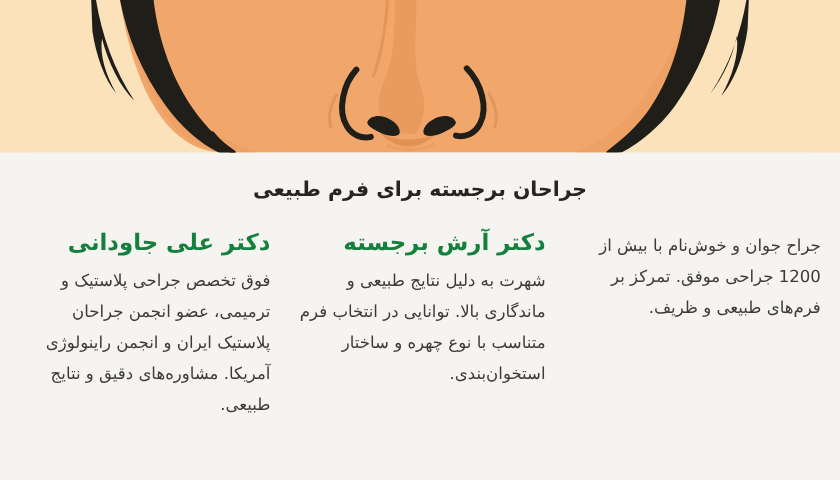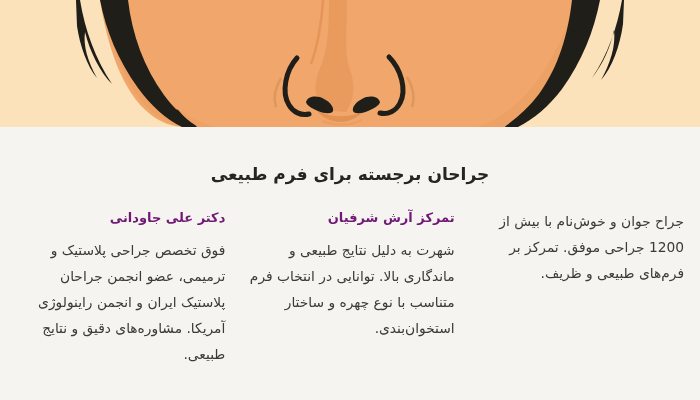--- a/index.html
+++ b/index.html
@@ -12,21 +12,21 @@
   .hero {
     width: 700px;
     height: 127px;
     display: block;
     background: #fbe2ba;
   }
   .content {
     width: 700px;
     height: 273px;
     background: #f5f4f0;
-    padding: 36px 16px 0 16px;
+    padding: 20px 16px 0 16px;
     border-radius: 30px;
   }
   .section-title {
     font-size: 17px;
     font-weight: 600;
     color: #262520;
     text-align: center;
     letter-spacing: 0;
     line-height: 1.35;
   }
@@ -39,23 +39,23 @@
   }
   .doctors {
     margin-top: 22px;
     display: grid;
     grid-template-columns: repeat(3, 1fr);
     column-gap: 20px;
     padding: 0 0;
   }
   .doctor-card { text-align: right; }
   .doctor-name {
-    font-size: 13px;
+    font-size: 19px;
     font-weight: 700;
-    color: #701a75;
+    color: #15803d;
     line-height: 20px;
     margin-bottom: 9px;
   }
   .doctor-bio {
     font-size: 13.8px;
     line-height: 26px;
     color: #3b3a35;
   }
 </style>
 </head>
@@ -129,21 +129,21 @@
 </svg>
 
 <main class="content">
   <h1 class="section-title">جراحان برجسته برای فرم طبیعی</h1>
 
   <div class="doctors">
     <article class="doctor-card">
       <p class="doctor-bio">جراح جوان و خوش‌نام با بیش از 1200 جراحی موفق. تمرکز بر فرم‌های طبیعی و ظریف.</p>
     </article>
     <article class="doctor-card">
-      <h3 class="doctor-name">تمرکز آرش شرفیان</h3>
+      <h3 class="doctor-name">دکتر آرش برجسته</h3>
       <p class="doctor-bio">شهرت به دلیل نتایج طبیعی و ماندگاری بالا. توانایی در انتخاب فرم متناسب با نوع چهره و ساختار استخوان‌بندی.</p>
     </article>
     <article class="doctor-card">
       <h3 class="doctor-name">دکتر علی جاودانی</h3>
       <p class="doctor-bio">فوق تخصص جراحی پلاستیک و ترمیمی، عضو انجمن جراحان پلاستیک ایران و انجمن راینولوژی آمریکا. مشاوره‌های دقیق و نتایج طبیعی.</p>
     </article>
   </div>
 </main>
 
 </body></html>

